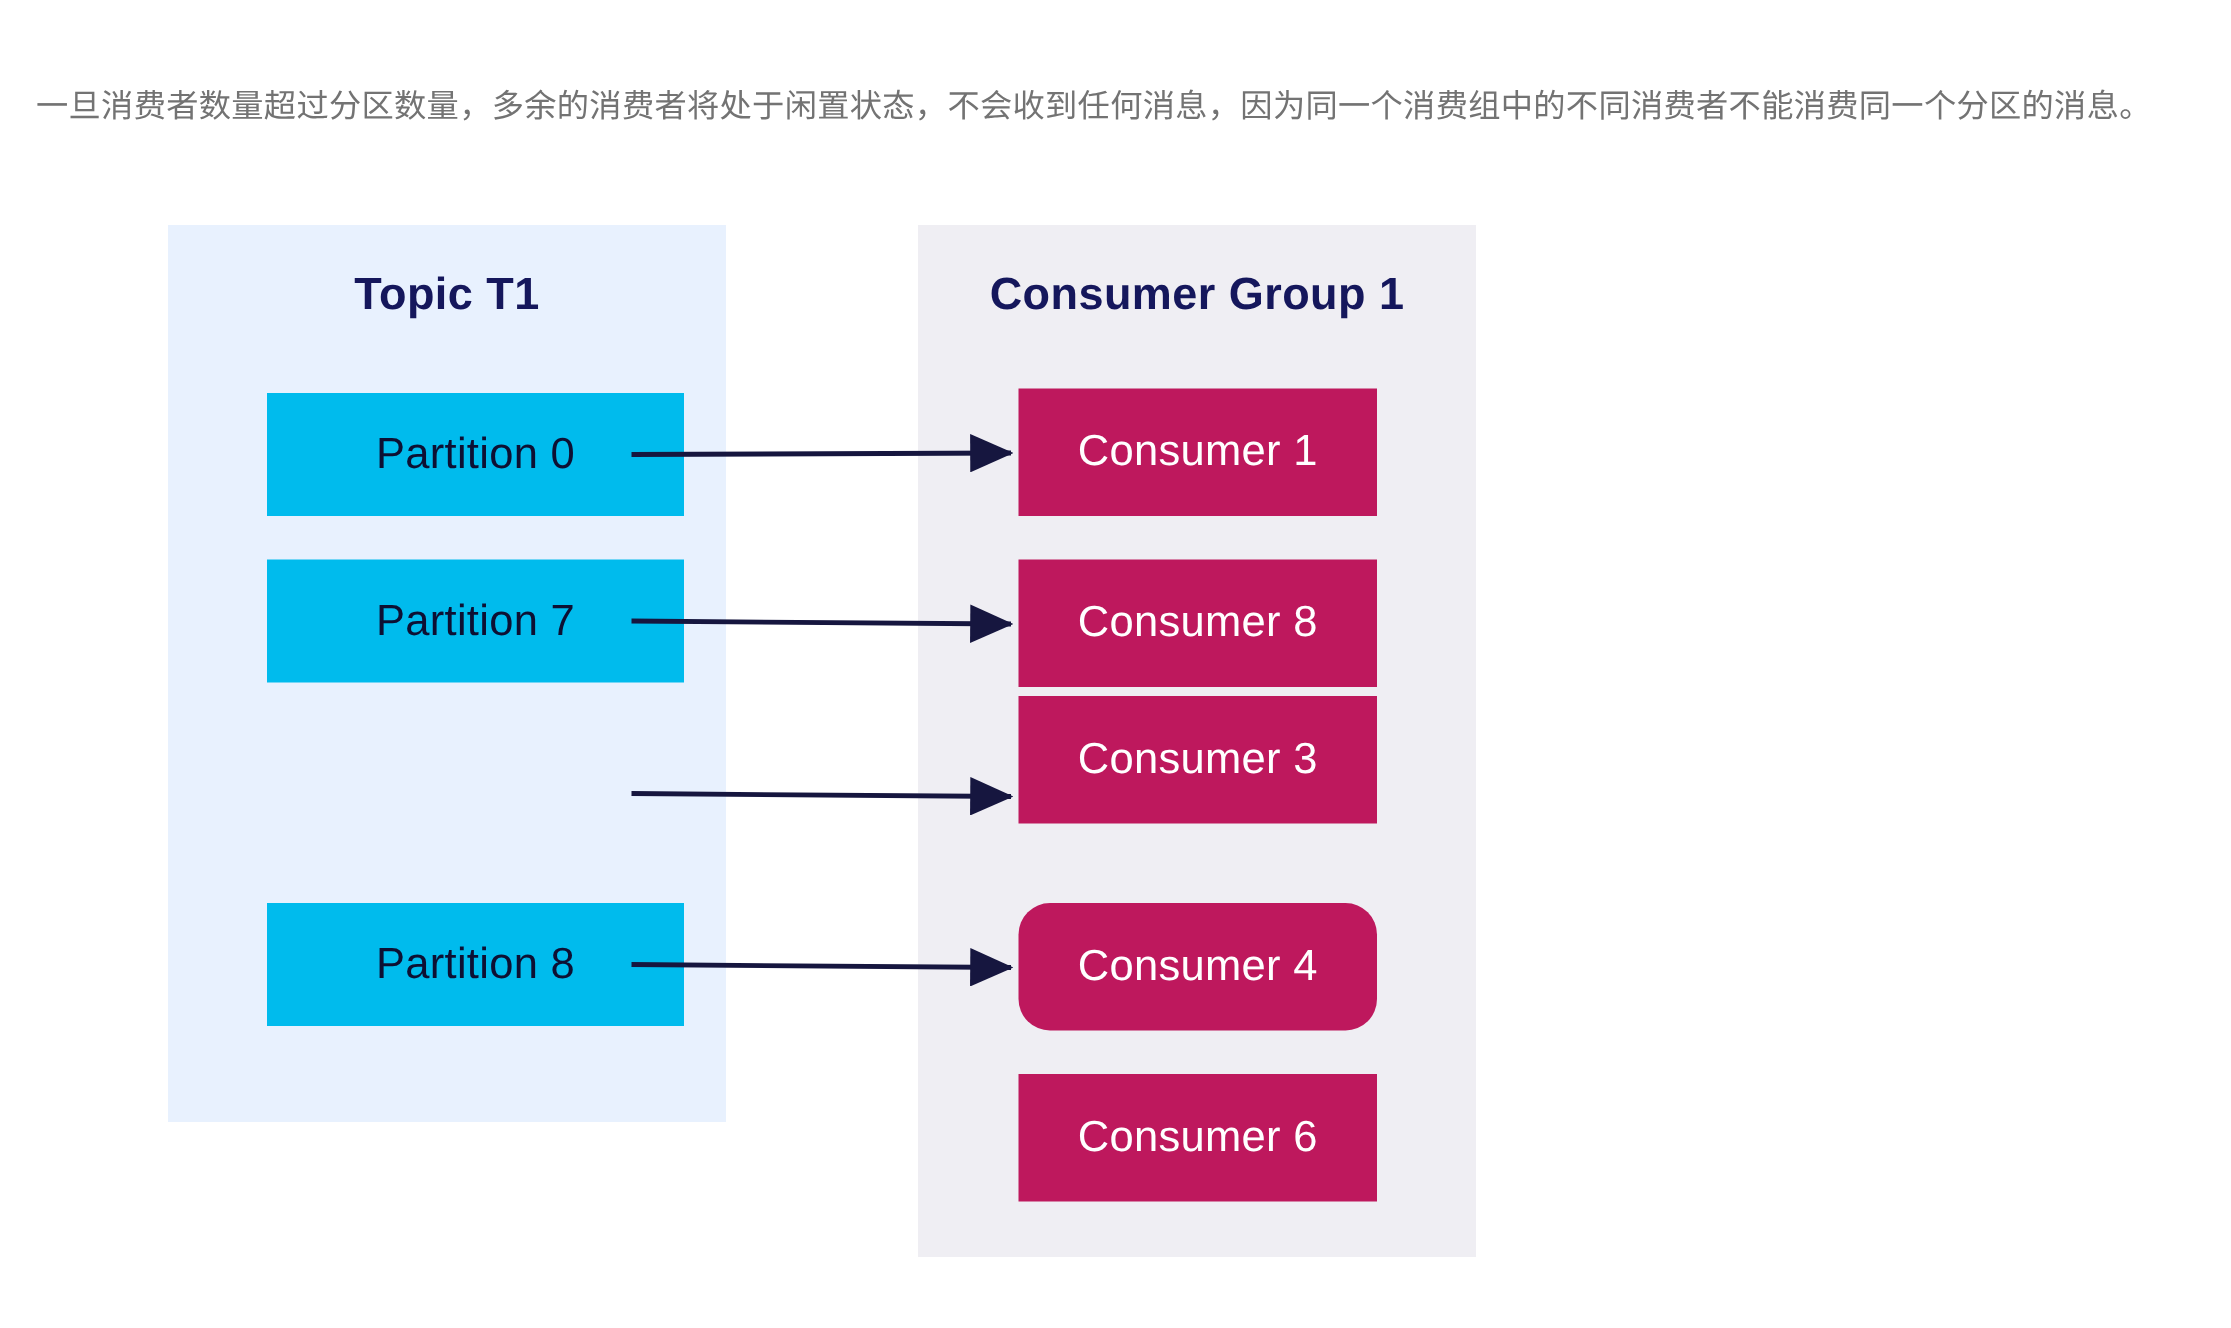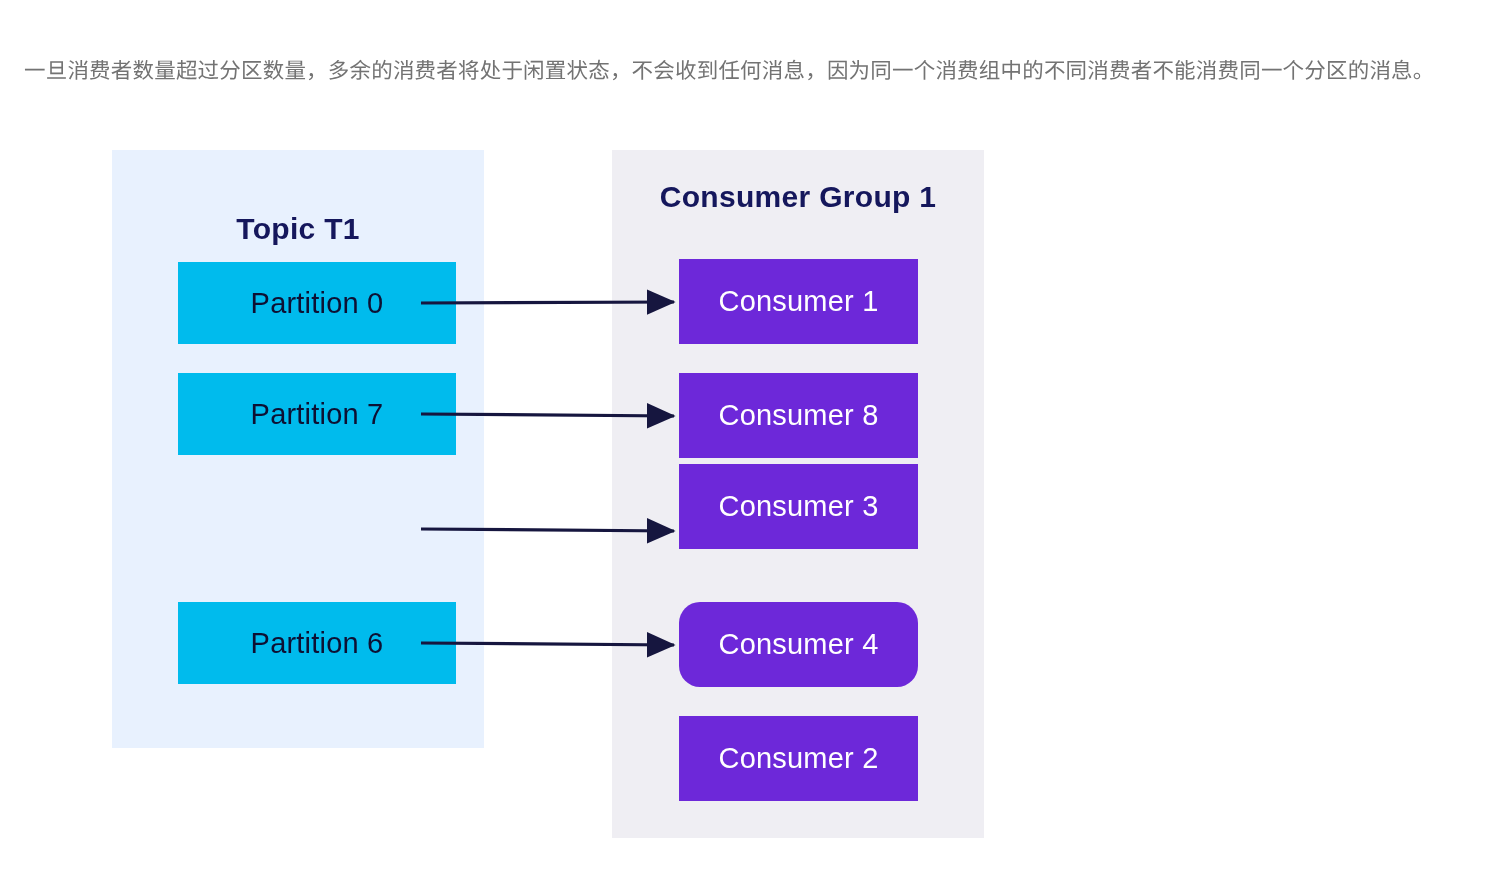--- a/index.html
+++ b/index.html
@@ -62,21 +62,21 @@
     position: absolute;
     left: 0;
     width: 100%;
     text-align: center;
     font-size: 30px;
     font-weight: bold;
     color: #15175c;
     letter-spacing: 0.3px;
     white-space: nowrap;
   }
-  #topic-panel .panel-title { top: 30px; margin-top: 32px; }
+  #topic-panel .panel-title { top: 30px; }
   #consumer-group-panel .panel-title { top: 30px; }
 
   
   .node-box {
     position: absolute;
     display: flex;
     align-items: center;
     justify-content: center;
     box-sizing: border-box;
     font-size: 29px;
@@ -87,21 +87,21 @@
     left: 178px;
     width: 278px;
     height: 82px;
     background: #00bbed;
     color: #0d1033;
   }
   .consumer-box {
     left: 679px;
     width: 239px;
     height: 85px;
-    background: #6d28d9;
+    background: #be185d;
     color: #ffffff;
   }
 
   
   #arrow-layer {
     position: absolute;
     left: 0;
     top: 0;
     width: 1487px;
     height: 885px;
@@ -119,41 +119,41 @@
     <div class="panel-title">Topic T1</div>
   </div>
 
   <div class="node-box partition-box" style="top:262px;">
     <span>Partition 0</span>
   </div>
   <div class="node-box partition-box" style="top:373px;">
     <span>Partition 7</span>
   </div>
   <div class="node-box partition-box" style="top:602px;">
-    <span>Partition 6</span>
+    <span>Partition 8</span>
   </div>
 
   <div id="consumer-group-panel" class="panel">
     <div class="panel-title">Consumer Group 1</div>
   </div>
 
   <div class="node-box consumer-box" style="top:259px;">
     <span>Consumer 1</span>
   </div>
   <div class="node-box consumer-box" style="top:373px;">
     <span>Consumer 8</span>
   </div>
   <div class="node-box consumer-box" style="top:464px;">
     <span>Consumer 3</span>
   </div>
   <div class="node-box consumer-box" style="top:602px;border-radius:21px;">
     <span>Consumer 4</span>
   </div>
   <div class="node-box consumer-box" style="top:716px;">
-    <span>Consumer 2</span>
+    <span>Consumer 6</span>
   </div>
 
   <svg id="arrow-layer" viewBox="0 0 1487 885" width="1487" height="885">
     <defs>
       <marker id="arrowhead" markerWidth="9" markerHeight="8" refX="8.5" refY="4" orient="auto" markerUnits="strokeWidth">
         <path d="M0,0 L9,4 L0,8 z" fill="#16163f"></path>
       </marker>
     </defs>
     <g stroke="#16163f" stroke-width="3.2" fill="none" marker-end="url(#arrowhead)">
       <line x1="421" y1="303" x2="674" y2="302"></line>

